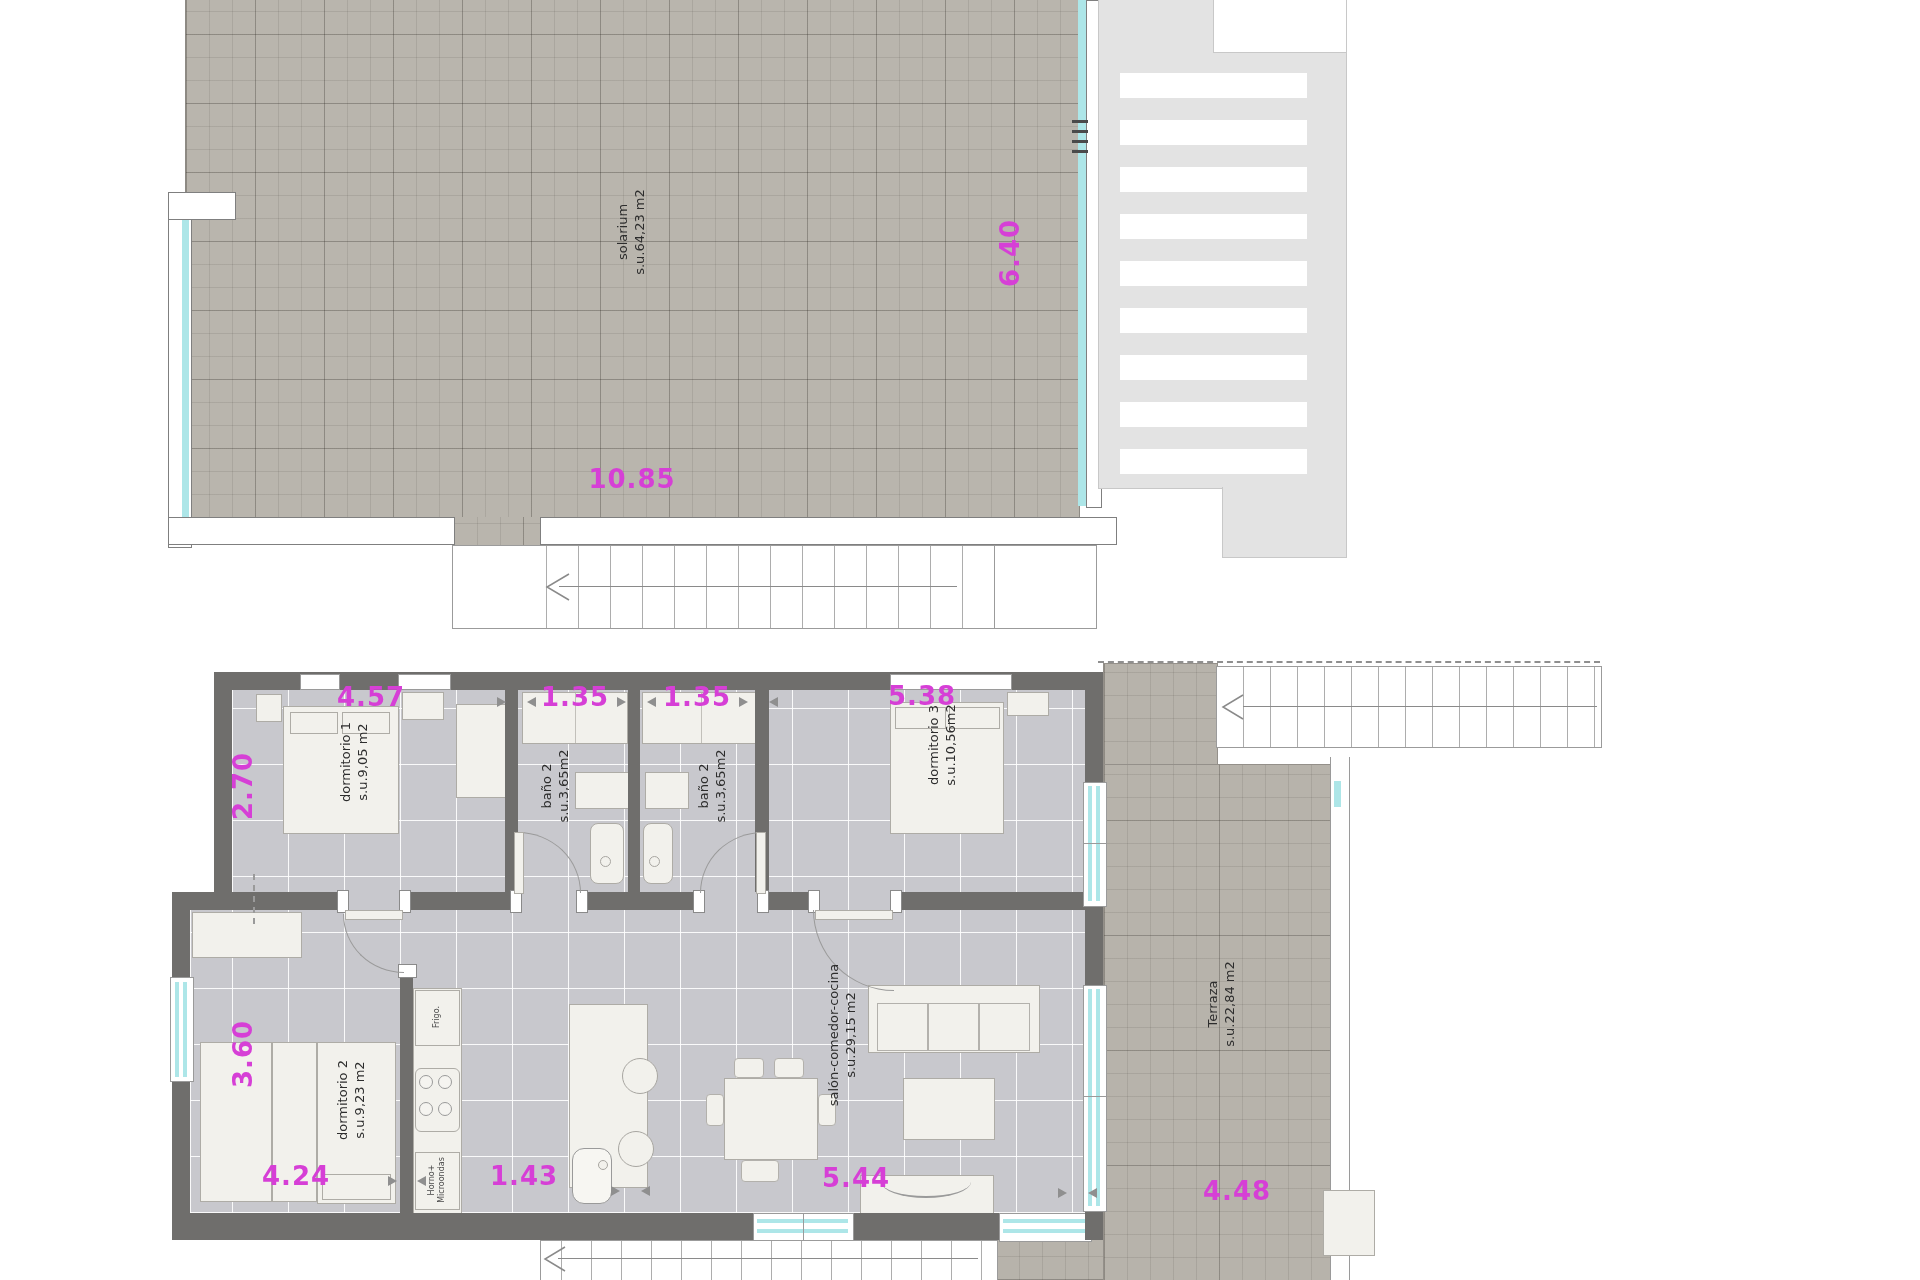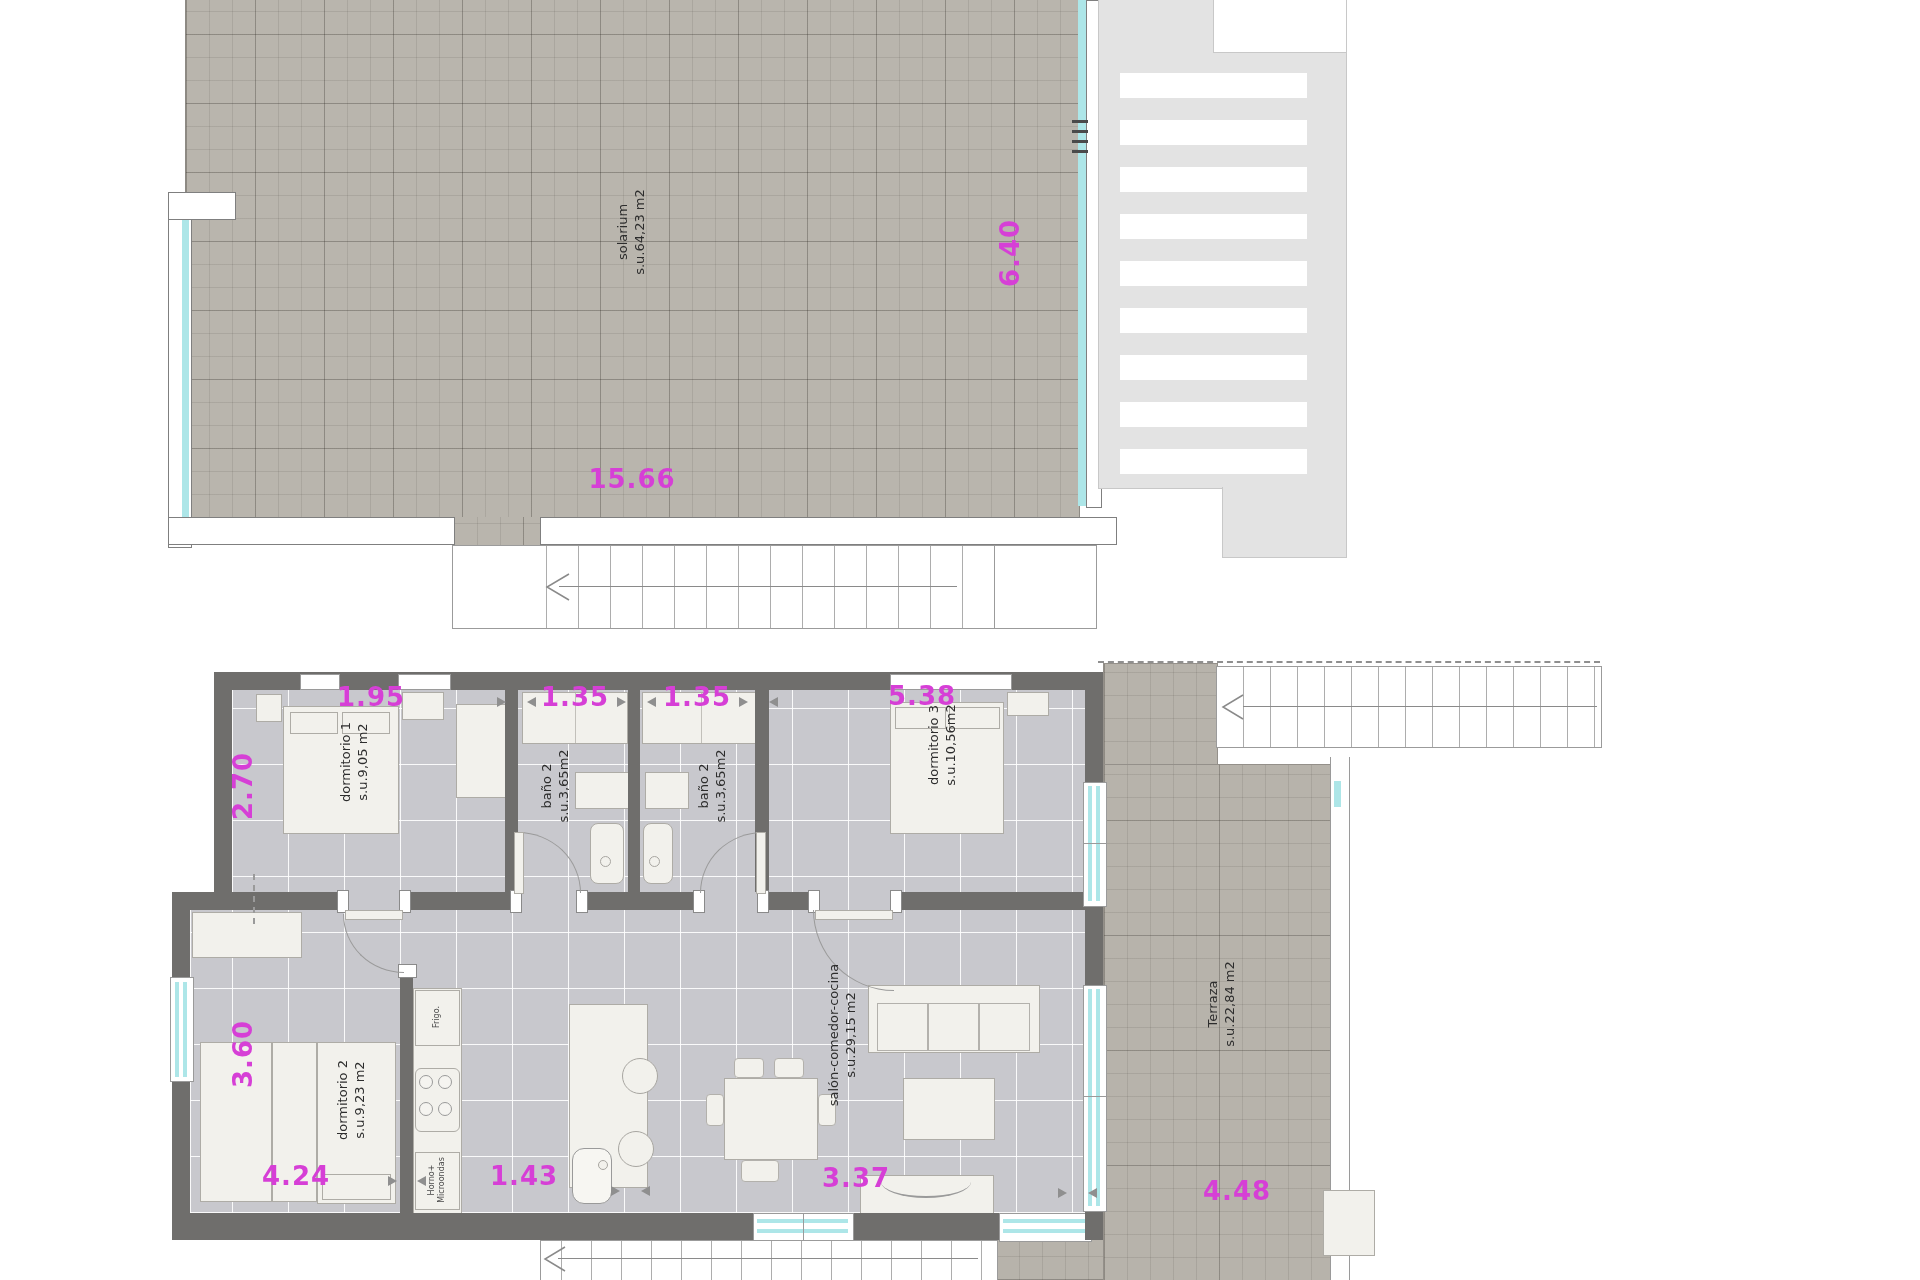--- a/index.html
+++ b/index.html
@@ -75,21 +75,21 @@
   <div class="band" style="left:540px;top:517px;width:575px;height:26px;"></div>
 
   <div class="glass" style="left:1078px;top:0px;width:8px;height:506px;"></div>
   <div class="band" style="left:1086px;top:0px;width:14px;height:506px;"></div>
   <div class="mullion" style="left:1072px;top:120px;width:16px;height:34px;"></div>
 
   <div class="vlabel" style="left:632px;top:232px;">
     <div>solarium</div>
     <div>s.u.64,23 m2</div>
   </div>
-  <div class="dimH" style="left:632px;top:479px;">15.66</div>
+  <div class="dimH" style="left:632px;top:479px;">10.85</div>
   <div class="dimV" style="left:1010px;top:253px;">6.40</div>
 
   <div class="pergola" style="left:1098px;top:-2px;width:247px;height:489px;"></div>
   <div class="pergola" style="left:1222px;top:487px;width:123px;height:70px;border-top:none;"></div>
   <div class="abs" style="left:1213px;top:-2px;width:132px;height:54px;background:#fff;
               border-left:1px solid #c8c8c8;border-bottom:1px solid #c8c8c8;"></div>
   <div class="slats" style="left:1120px;top:73px;width:187px;height:402px;"></div>
 
   <div class="stair" style="left:452px;top:545px;width:643px;height:82px;">
     <div class="treadsH" style="left:93px;width:448px;"></div>
@@ -311,23 +311,23 @@
   </div>
   <div class="vlabel" style="left:352px;top:1100px;">
     <div>dormitorio 2</div>
     <div>s.u.9,23 m2</div>
   </div>
   <div class="vlabel" style="left:843px;top:1035px;">
     <div>salón-comedor-cocina</div>
     <div>s.u.29,15 m2</div>
   </div>
 
-  <div class="dimH" style="left:371px;top:697px;">1.95</div>
+  <div class="dimH" style="left:371px;top:697px;">4.57</div>
   <div class="dimH" style="left:575px;top:697px;">1.35</div>
   <div class="dimH" style="left:697px;top:697px;">1.35</div>
   <div class="dimH" style="left:922px;top:696px;">5.38</div>
   <div class="dimV" style="left:243px;top:786px;">2.70</div>
   <div class="dimV" style="left:243px;top:1054px;">3.60</div>
   <div class="dimH" style="left:296px;top:1176px;">4.24</div>
   <div class="dimH" style="left:524px;top:1176px;">1.43</div>
-  <div class="dimH" style="left:856px;top:1178px;">3.37</div>
+  <div class="dimH" style="left:856px;top:1178px;">5.44</div>
 
 </div>
 
 </body></html>

